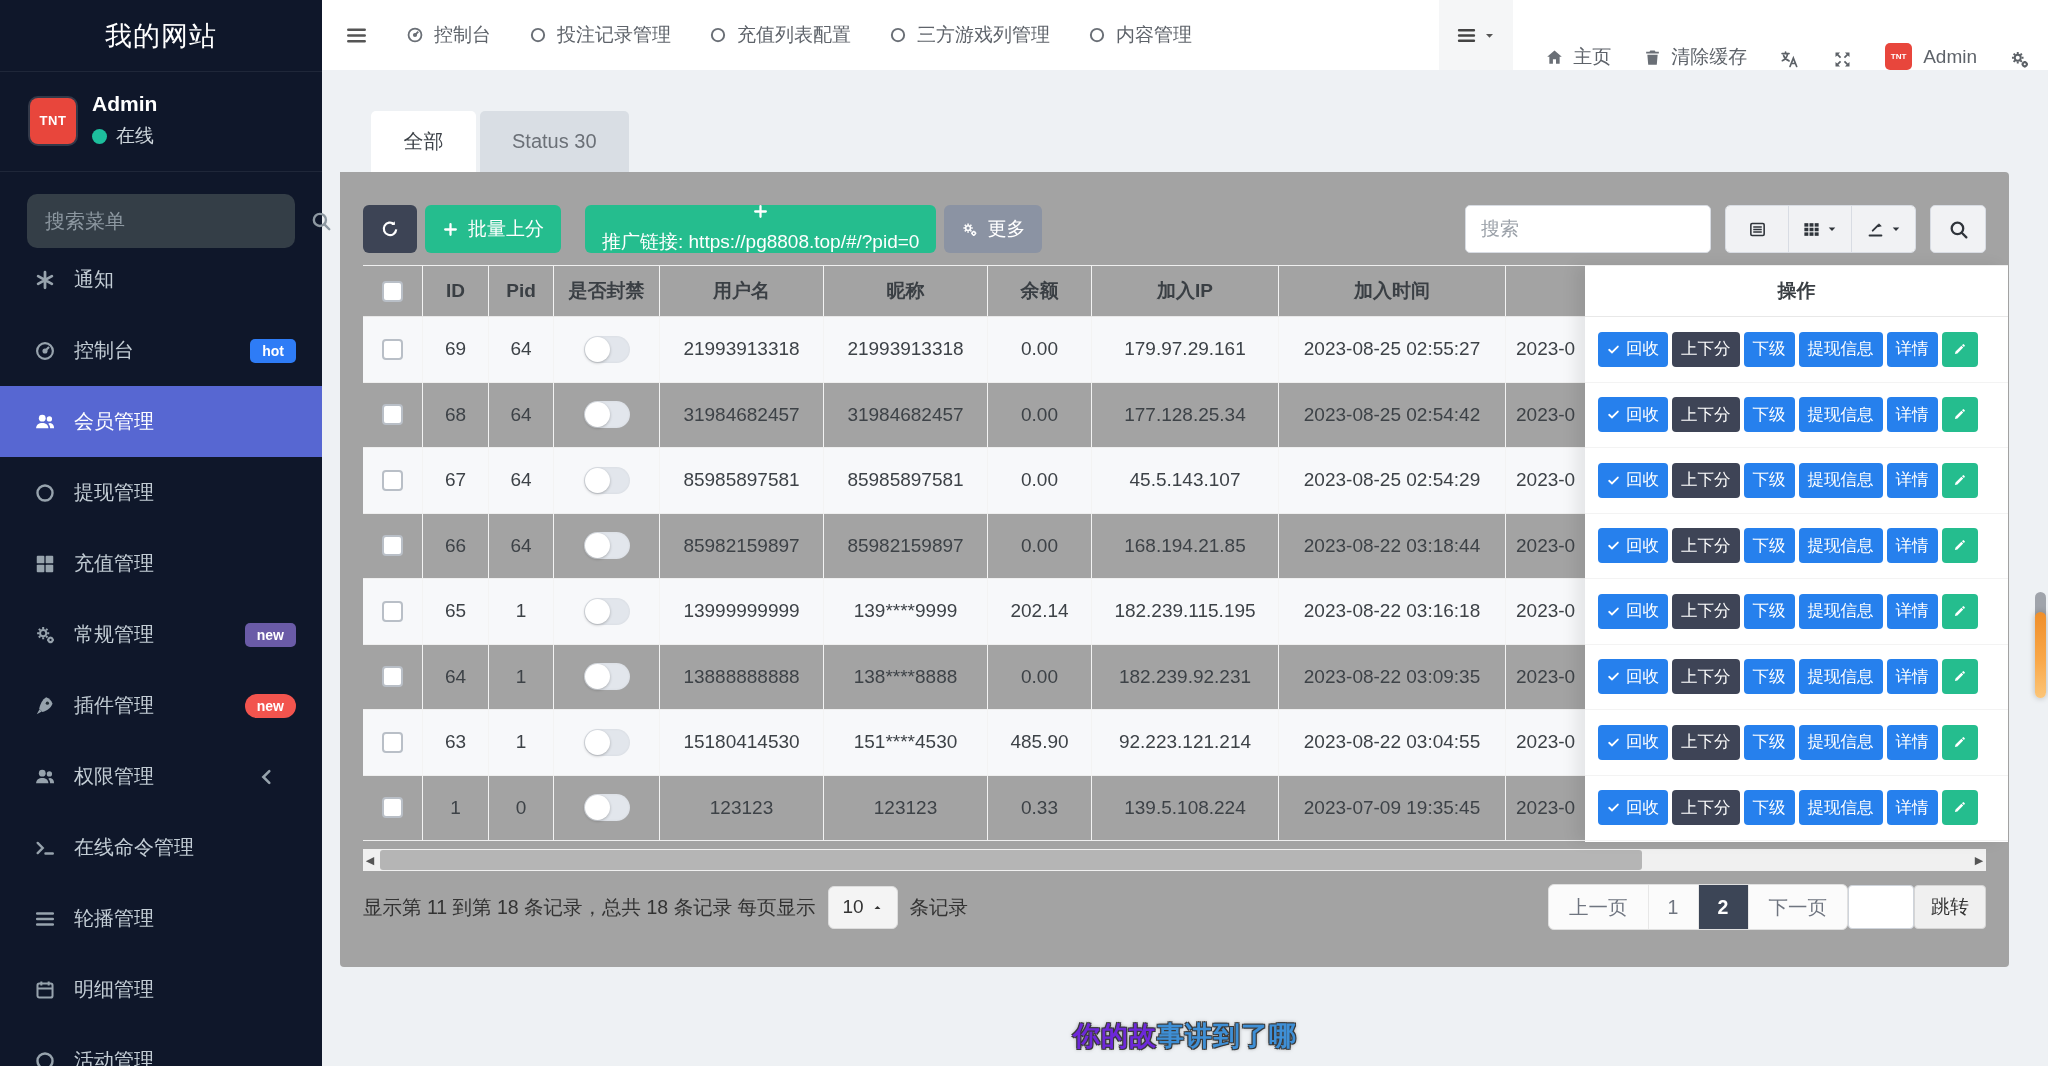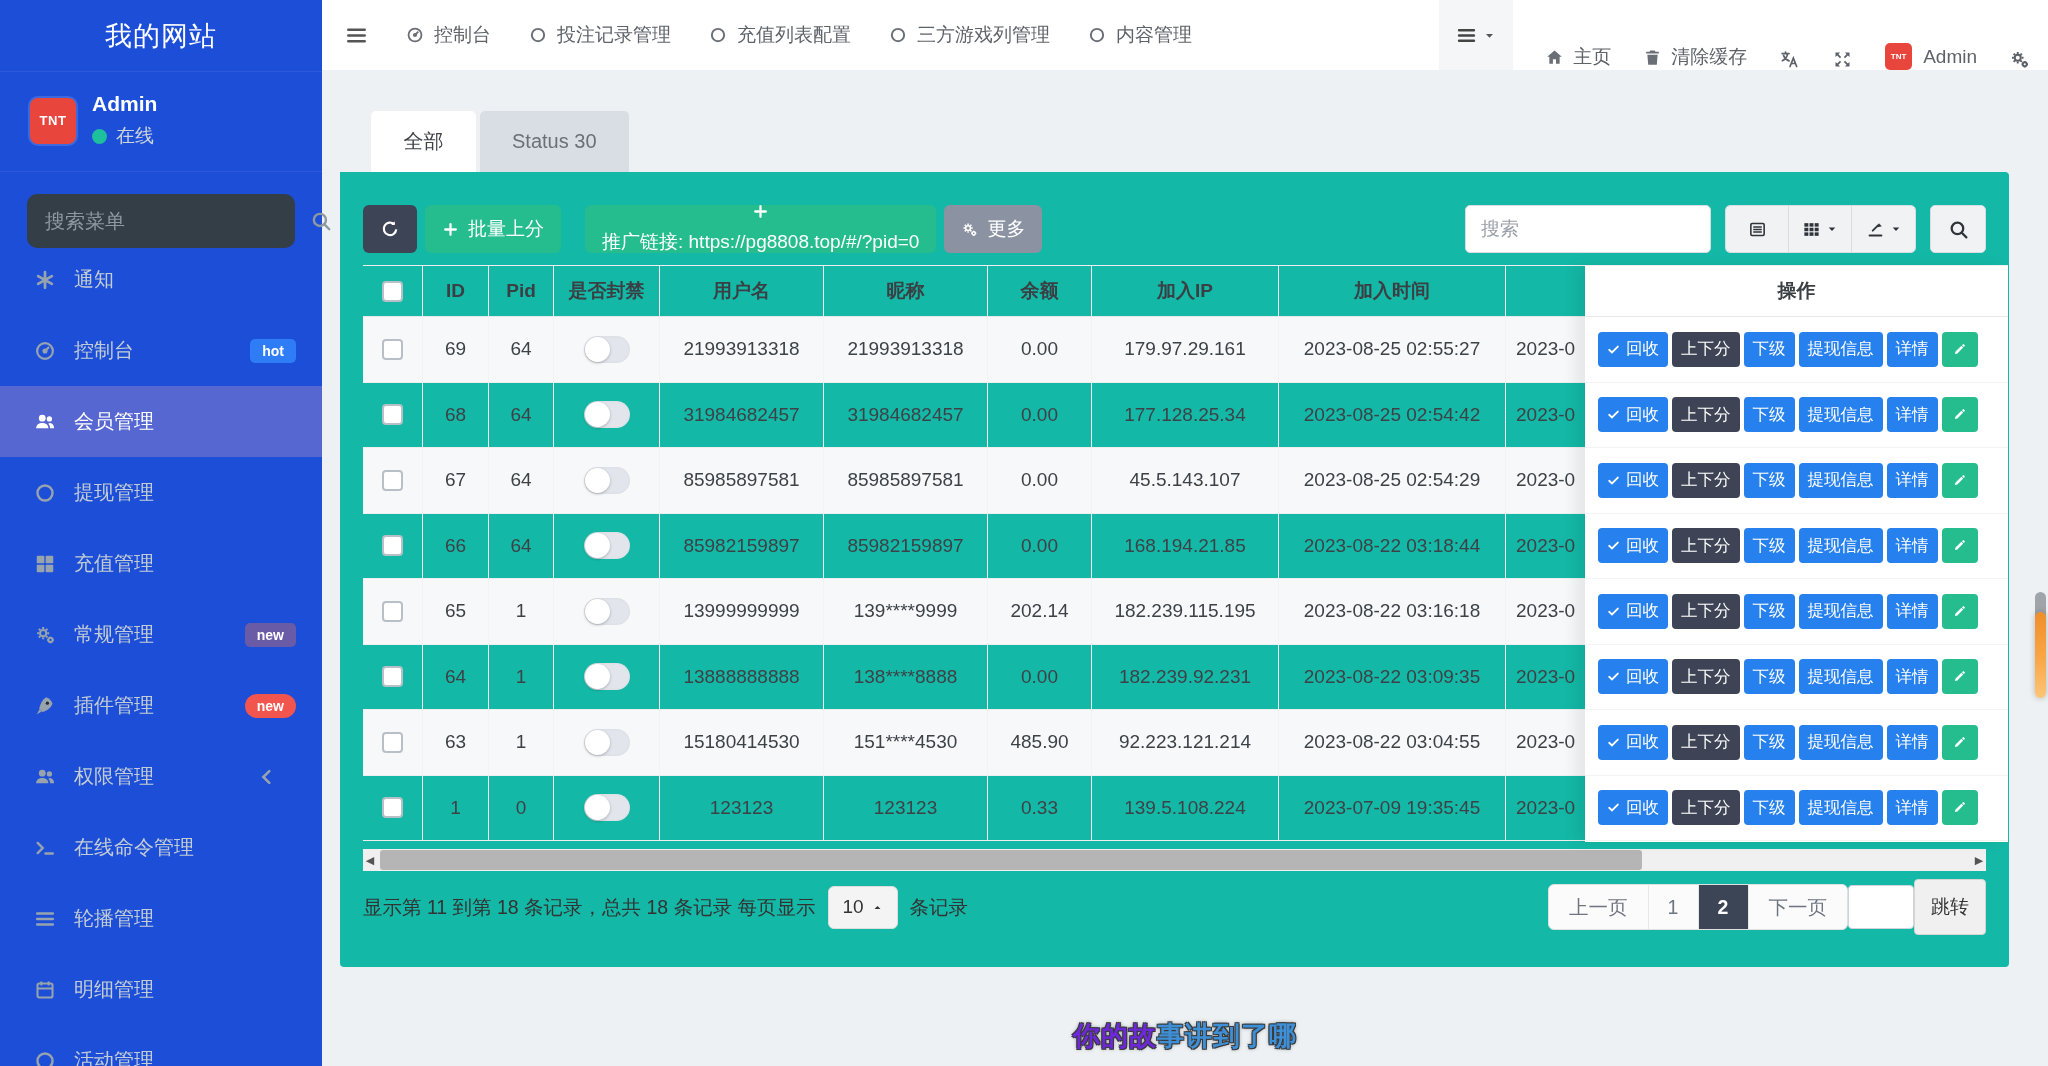--- a/index.html
+++ b/index.html
@@ -6,21 +6,21 @@
   html,body { width:2048px; height:1066px; }
   body {
     position:relative; overflow:hidden;
     font-family:"Liberation Sans","DejaVu Sans",sans-serif;
     background:#eef1f4; color:#333; font-size:19px;
   }
   .icon { display:inline-flex; align-items:center; justify-content:center; line-height:1; }
   .icon svg { width:1em; height:1em; display:block; }
 
   
-  #sidebar { position:absolute; left:0; top:0; width:322px; height:1066px; background:#1d4ed8; z-index:30; }
+  #sidebar { position:absolute; left:0; top:0; width:322px; height:1066px; background:#0f172a; z-index:30; }
   .sb-title { height:72px; display:flex; align-items:center; justify-content:center;
     color:#fff; font-size:27px; letter-spacing:1px; border-bottom:1px solid rgba(255,255,255,.07); }
   .sb-user { display:flex; align-items:center; gap:16px; padding:20px 26px 22px 30px; border-bottom:1px solid rgba(255,255,255,.07); }
   .sb-avatar { width:46px; height:46px; border-radius:8px; background:#e8463c; color:#fff;
     display:flex; align-items:center; justify-content:center; font-size:13px; font-weight:bold; letter-spacing:.5px;
     box-shadow:0 0 0 2px rgba(255,255,255,.15); }
   .sb-user-name { color:#fff; font-weight:bold; font-size:21px; }
   .sb-user-status { display:flex; align-items:center; gap:9px; margin-top:7px; color:#cdd5db; font-size:19px; }
   .dot { width:15px; height:15px; border-radius:50%; background:#1dbf9d; }
   .sb-search { margin:22px 27px 14px 27px; height:54px; background:#343e47; border-radius:10px;
@@ -55,21 +55,21 @@
   .tn-admin { display:flex; align-items:center; gap:11px; cursor:pointer; }
   .tn-avatar { width:27px; height:27px; border-radius:5px; background:#e8463c; color:#fff; display:flex; align-items:center; justify-content:center; font-size:8px; font-weight:bold; }
   .tn-admin .nm { color:#5e636a; font-size:19px; }
 
   
   #view-tabs { position:absolute; left:371px; top:111px; display:flex; z-index:5; }
   .vtab { height:61px; min-width:105px; padding:12px 32px; display:flex; align-items:center; justify-content:center;
     font-size:20px; border-radius:5px 5px 0 0; cursor:pointer; }
   .vtab.active { background:#fff; color:#3c4147; }
   .vtab.inactive { background:#d9dee4; color:#6b7077; margin-left:4px; }
-  #panel { position:absolute; left:340px; top:172px; width:1669px; height:795px; background:#14b8a6; border-radius:0 4px 4px 4px; }
+  #panel { position:absolute; left:340px; top:172px; width:1669px; height:795px; background:#a3a3a3; border-radius:0 4px 4px 4px; }
 
   
   #toolbar { position:absolute; left:23px; top:33px; right:23px; height:48px; display:flex; align-items:center; }
   .btn { height:48px; display:inline-flex; align-items:center; justify-content:center; gap:9px;
     border:none; border-radius:6px; color:#fff; font-size:19px; font-family:inherit; cursor:pointer; padding:0 17px; }
   .btn .icon { font-size:17px; }
   .btn-dark { background:#3d4455; }
   .btn-green { background:#25bd8e; }
   .btn-gray { background:#8b93a3; }
   .tb-right { margin-left:auto; display:flex; align-items:center; gap:14px; }
@@ -122,21 +122,21 @@
     display:inline-flex; align-items:center; justify-content:center; gap:8px; font-size:19px; color:#333; cursor:pointer; }
   .psize .caret { font-size:11px; color:#333; }
   .pg-right { margin-left:auto; display:flex; align-items:center; }
   .pgroup { display:flex; border:1px solid #e0e0e0; border-radius:6px; overflow:hidden; background:#fbfbfb; }
   .pcell { min-width:50px; height:44px; padding:0 20px; display:flex; align-items:center; justify-content:center;
     font-size:19.5px; color:#6f7580; border-right:1px solid #e7e7e7; cursor:pointer; }
   .pcell:last-child { border-right:none; }
   .pcell.num { padding:0 18px; }
   .pcell.active { background:#3c4556; color:#fff; font-weight:bold; }
   .jump-input { width:66px; height:44px; border:1px solid #cfd4db; border-radius:4px; background:#fff; outline:none; font-size:19px; padding:0 8px; font-family:inherit; }
-  .jump-btn { height:56px; padding:0 16px; background:#f0f0f0; border:1px solid #d5d5d5; border-radius:4px;
+  .jump-btn { height:44px; padding:0 16px; background:#f0f0f0; border:1px solid #d5d5d5; border-radius:4px;
     font-size:19px; color:#333; font-family:inherit; cursor:pointer; }
 
   
   #vscroll-cap { position:absolute; right:2px; top:592px; width:11px; height:30px; background:#a0a4ab; border-radius:6px; z-index:40; }
   #vscroll { position:absolute; right:2px; top:612px; width:11px; height:86px; border-radius:6px;
     background:linear-gradient(180deg,#ef8e2a,#f9a748 55%,#fcc578); box-shadow:0 0 6px rgba(0,0,0,.25); z-index:41; cursor:grab; }
   #watermark { position:absolute; left:322px; right:0; top:1018px; text-align:center; font-size:27px; font-weight:bold; letter-spacing:1px; z-index:2;
     text-shadow:-1px -1px 0 #3a3a3a, 1px -1px 0 #3a3a3a, -1px 1px 0 #3a3a3a, 1px 1px 0 #3a3a3a, 0 0 4px rgba(0,0,0,.55); }
 </style>
 </head>

